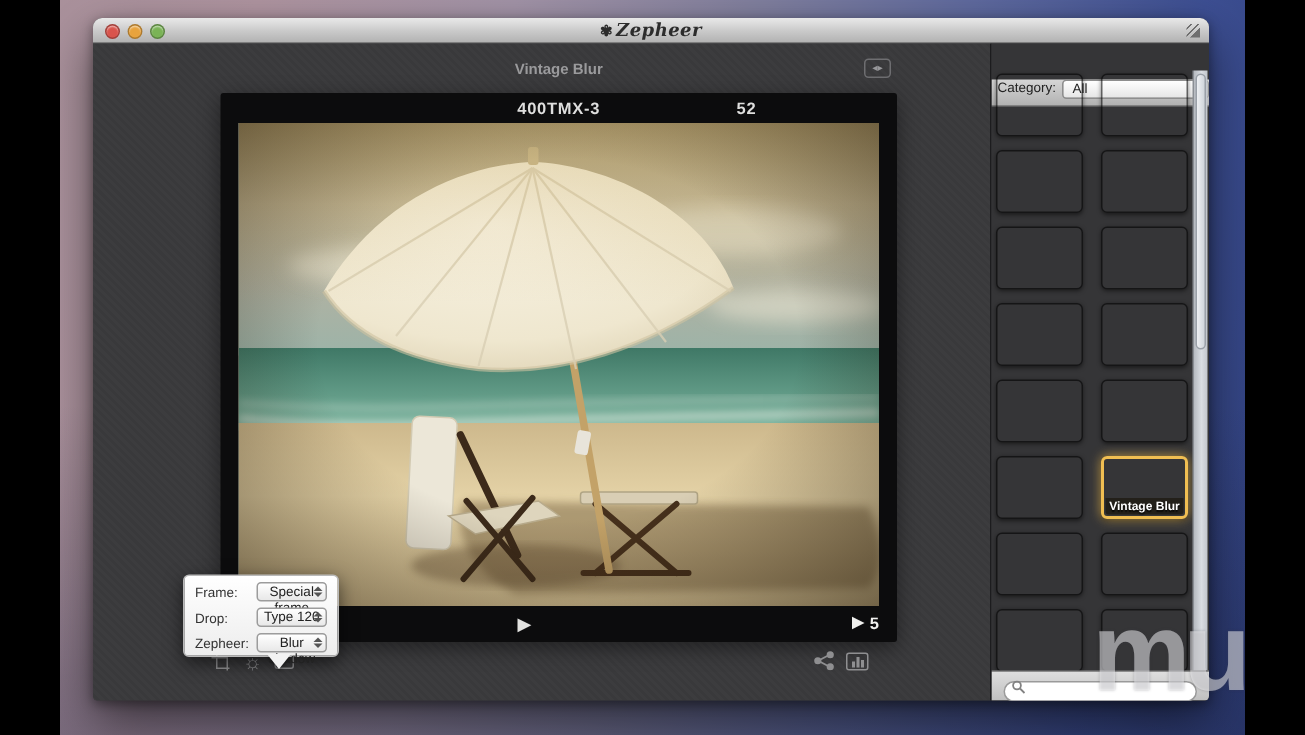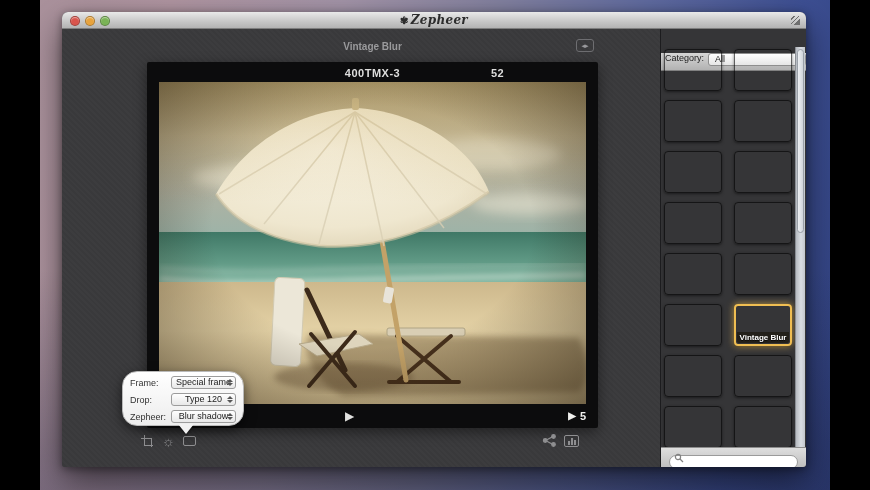--- a/index.html
+++ b/index.html
@@ -52,22 +52,22 @@
     color:#dededd; letter-spacing:.5px; }
   .film-num.left { left:44px;margin-top:37px; } .film-num.center { left:0; right:0; text-align:center; }
   .film-num.right { left:344px; }
   .photo { position:absolute; left:12px; top:20px; width:427px; height:322px; overflow:hidden; background:#9aa08c; }
   .photo svg { display:block; width:100%; height:100%; }
   .film-play { position:absolute; bottom:3px; left:198px; color:#e2e2e0; font-size:12px; line-height:18px; }
   .film-counter { position:absolute; bottom:3px; right:12px; color:#f0f0ee; font-size:11px; font-weight:bold; line-height:18px; display:flex; gap:4px; align-items:center; }
   .film-counter .cp { font-size:10px; }
 
   
-  .popover { position:absolute; left:60px; top:342px; width:122px; height:55px;
-    background:linear-gradient(#ffffff, #ededed); border-radius:15px;
+  .popover { position:absolute; left:60px; top:354px; width:104px; height:55px;
+    background:linear-gradient(#ffffff, #ededed); border-radius:4px;
     border:1px solid #b9b9b9; box-shadow:0 4px 12px rgba(0,0,0,.55); z-index:5; }
   .popover .tail { position:absolute; left:55px; bottom:-9px; width:0; height:0;
     border-left:8px solid transparent; border-right:8px solid transparent; border-top:10px solid #f2f2f2;
     filter:drop-shadow(0 2px 1px rgba(0,0,0,.25)); }
   .pop-row { display:flex; align-items:center; gap:4px; margin:4px 7px 0 7px; }
   .pop-label { width:37px; font-size:9px; color:#333; }
   .pop-select { flex:1; height:13px; background:linear-gradient(#fff,#e8e8e8);
     border:1px solid #9c9c9c; border-radius:3px; position:relative;
     font-size:9px; color:#222; text-align:center; line-height:11px; }
   .stepper { position:absolute; right:2px; top:1px; width:7px; height:9px; }
@@ -358,13 +358,14 @@
           <input class="search-input" type="text" value="" style="">
           <svg class="search-icon" viewBox="0 0 10 10">
             <circle cx="4" cy="4" r="2.6" fill="none" stroke="#828282" stroke-width="1.2"></circle>
             <line x1="6" y1="6" x2="9" y2="9" stroke="#828282" stroke-width="1.2"></line>
           </svg>
         </span>
       </div>
     </div>
   </div>
 
+  <div class="watermark">mu</div>
 </div>
 
 </body></html>

